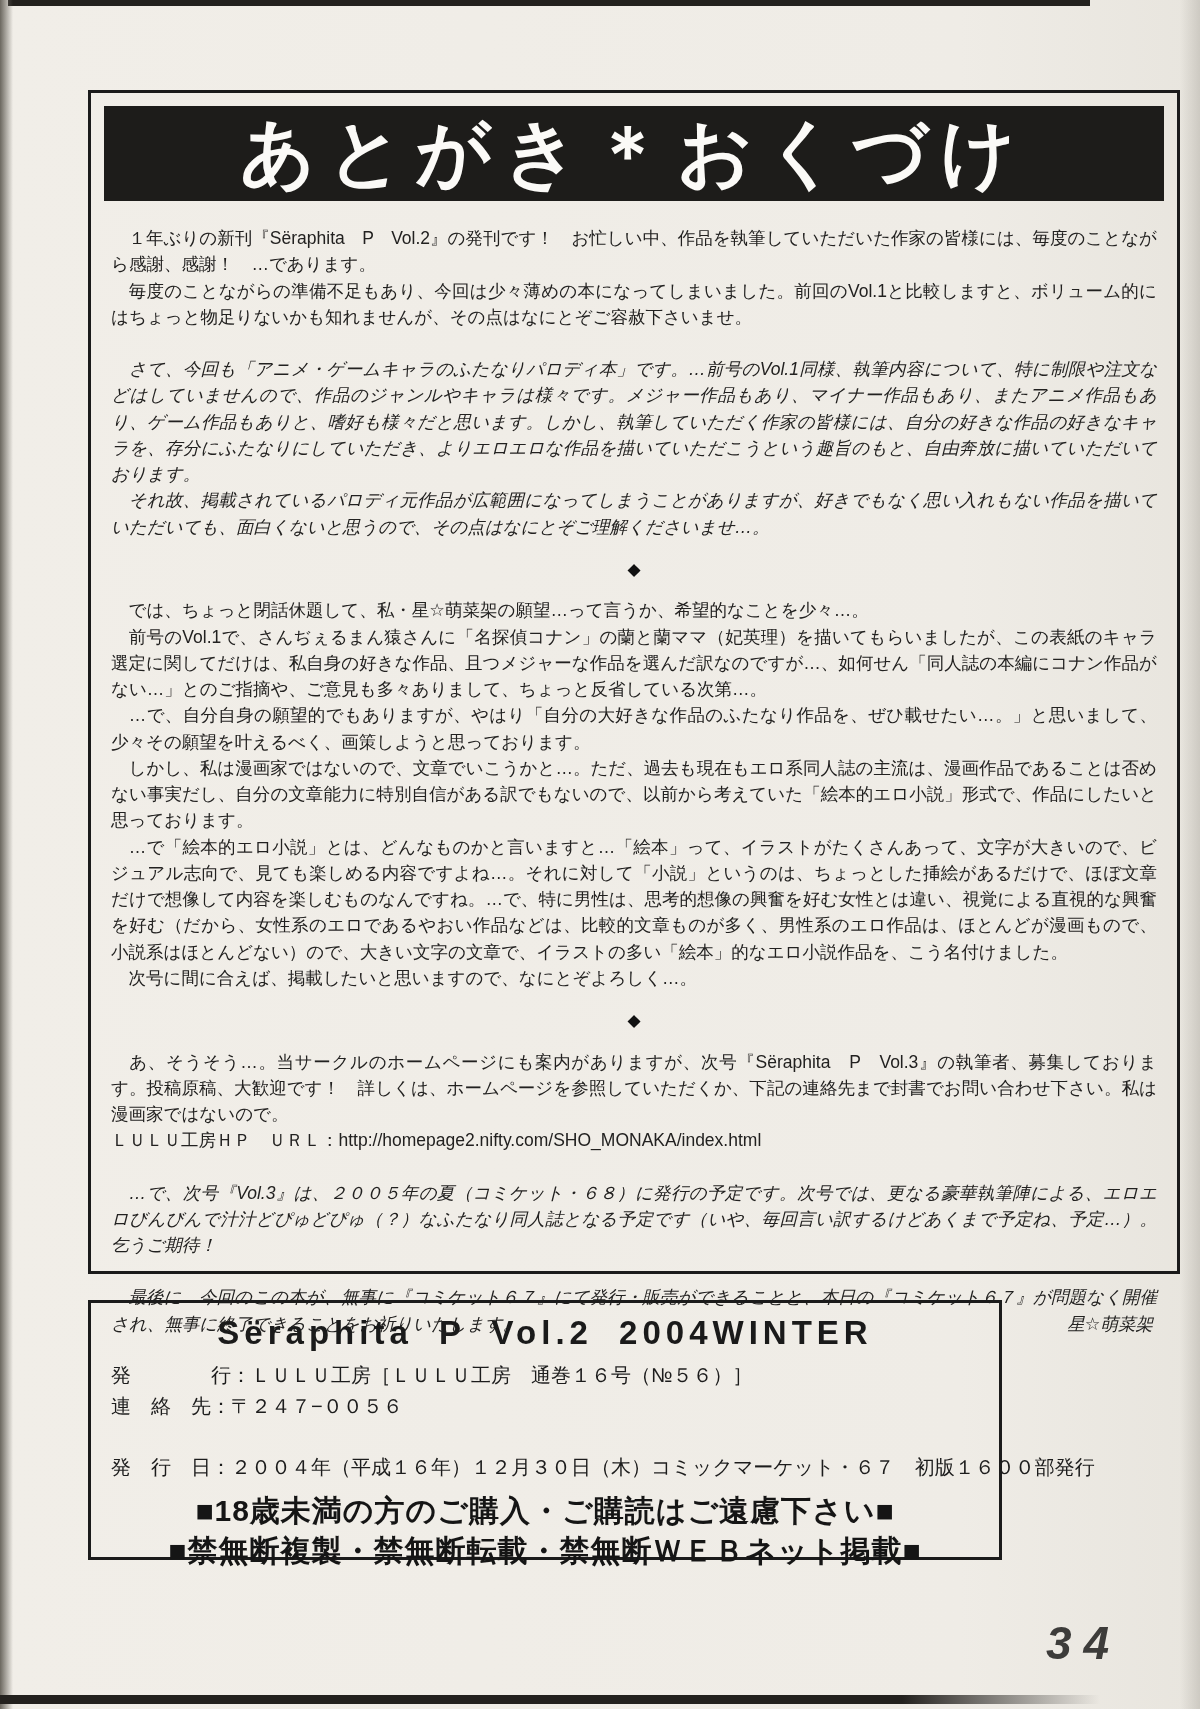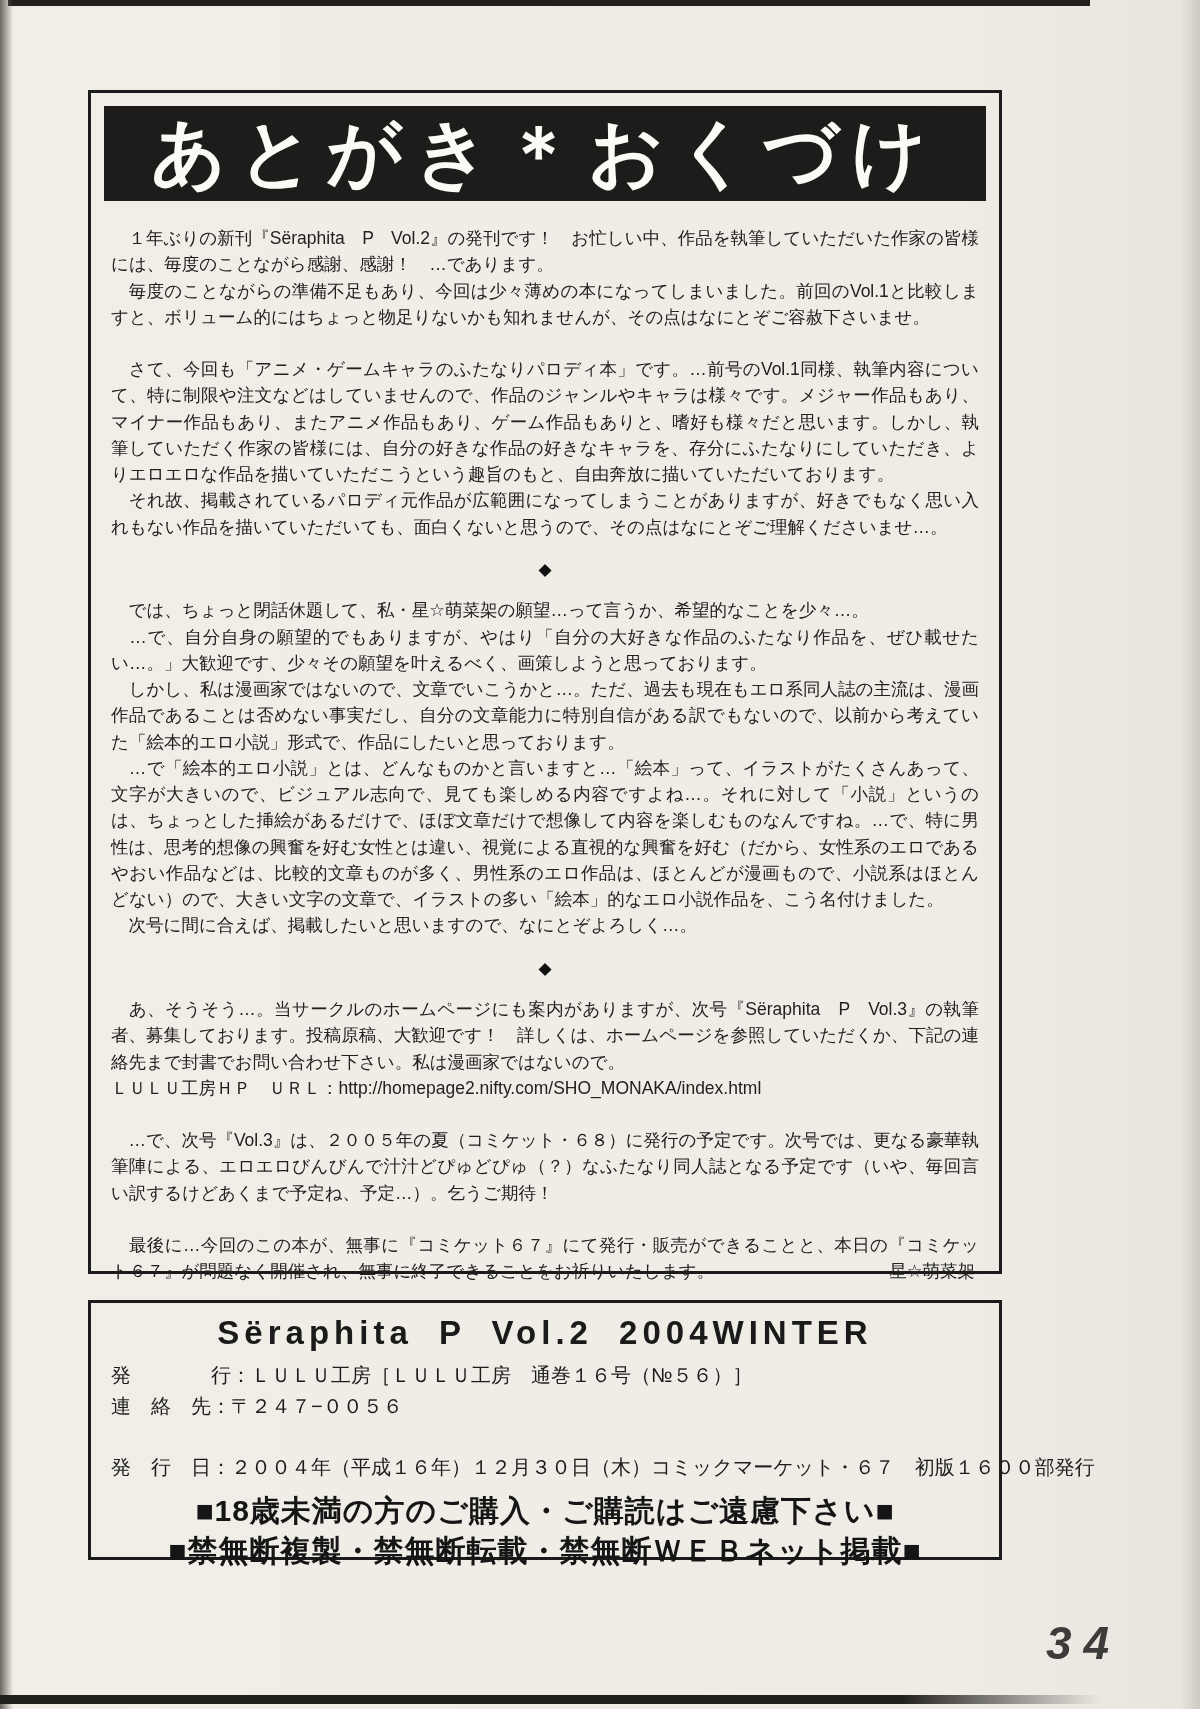--- a/index.html
+++ b/index.html
@@ -18,36 +18,36 @@
   .edge-top    { position:absolute; left:8px; top:0; width:1082px; height:6px; background:#23211e; }
   .edge-left   { position:absolute; left:0; top:0; width:13px; height:1709px;
                  background:linear-gradient(to right,#6b675f 0%,rgba(107,103,95,0) 100%); }
   .edge-bottom { position:absolute; left:0; top:1695px; width:1100px; height:9px;
                  background:linear-gradient(to right,#23211e 82%,rgba(35,33,30,0) 100%); }
   .edge-right  { position:absolute; right:0; top:0; width:20px; height:1709px;
                  background:linear-gradient(to left,rgba(110,105,95,.22),rgba(110,105,95,0)); }
 
   
   .main-box {
-    position:absolute; left:88px; top:90px; width:914px; height:1184px;
+    position:absolute; left:88px; top:90px; width:1092px; height:1184px;
     border:3px solid #1b1b1b;
   }
   .title-bar {
     margin:13px 13px 0 13px; height:95px; background:#1d1c1a;
     display:flex; align-items:center; justify-content:center;
     color:#fbfaf7; font-size:74px; font-weight:bold; letter-spacing:12px;
     white-space:nowrap; overflow:hidden;
   }
   .body-text {
     margin:24px 20px 0 20px;
     font-size:17.5px; line-height:1.5; text-align:justify;
     color:#222120;
   }
   .pgroup p { margin:0; }
-  .pgroup + .pgroup { margin-top:26px; }
+  .pgroup + .pgroup { margin-top:26px;font-style:italic; }
   .sep {
     text-align:center; font-size:17px; color:#111;
     margin:17px 0 15px 0;
   }
   .signature { float:right; padding-right:4px; }
 
   
   .colophon-box {
     position:absolute; left:88px; top:1300px; width:914px; height:260px;
     border:3px solid #1b1b1b;
@@ -97,21 +97,22 @@
 
       <div class="pgroup">
         <p>　さて、今回も「アニメ・ゲームキャラのふたなりパロディ本」です。…前号のVol.1同様、執筆内容について、特に制限や注文などはしていませんので、作品のジャンルやキャラは様々です。メジャー作品もあり、マイナー作品もあり、またアニメ作品もあり、ゲーム作品もありと、嗜好も様々だと思います。しかし、執筆していただく作家の皆様には、自分の好きな作品の好きなキャラを、存分にふたなりにしていただき、よりエロエロな作品を描いていただこうという趣旨のもと、自由奔放に描いていただいております。</p>
         <p>　それ故、掲載されているパロディ元作品が広範囲になってしまうことがありますが、好きでもなく思い入れもない作品を描いていただいても、面白くないと思うので、その点はなにとぞご理解くださいませ…。</p>
       </div>
 
       <div class="sep">◆</div>
 
       <div class="pgroup">
         <p>　では、ちょっと閉話休題して、私・星☆萌菜架の願望…って言うか、希望的なことを少々…。</p>
-        <p>　…で、自分自身の願望的でもありますが、やはり「自分の大好きな作品のふたなり作品を、ぜひ載せたい…。」大歓迎です、少々その願望を叶えるべく、画策しようと思っております。</p>
+        <p>　前号のVol.1で、さんぢぇるまん猿さんに「名探偵コナン」の蘭と蘭ママ（妃英理）を描いてもらいましたが、この表紙のキャラ選定に関してだけは、私自身の好きな作品、且つメジャーな作品を選んだ訳なのですが…、如何せん「同人誌の本編にコナン作品がない…」とのご指摘や、ご意見も多々ありまして、ちょっと反省している次第…。</p>
+        <p>　…で、自分自身の願望的でもありますが、やはり「自分の大好きな作品のふたなり作品を、ぜひ載せたい…。」と思いまして、少々その願望を叶えるべく、画策しようと思っております。</p>
         <p>　しかし、私は漫画家ではないので、文章でいこうかと…。ただ、過去も現在もエロ系同人誌の主流は、漫画作品であることは否めない事実だし、自分の文章能力に特別自信がある訳でもないので、以前から考えていた「絵本的エロ小説」形式で、作品にしたいと思っております。</p>
         <p>　…で「絵本的エロ小説」とは、どんなものかと言いますと…「絵本」って、イラストがたくさんあって、文字が大きいので、ビジュアル志向で、見ても楽しめる内容ですよね…。それに対して「小説」というのは、ちょっとした挿絵があるだけで、ほぼ文章だけで想像して内容を楽しむものなんですね。…で、特に男性は、思考的想像の興奮を好む女性とは違い、視覚による直視的な興奮を好む（だから、女性系のエロであるやおい作品などは、比較的文章ものが多く、男性系のエロ作品は、ほとんどが漫画もので、小説系はほとんどない）ので、大きい文字の文章で、イラストの多い「絵本」的なエロ小説作品を、こう名付けました。</p>
         <p>　次号に間に合えば、掲載したいと思いますので、なにとぞよろしく…。</p>
       </div>
 
       <div class="sep">◆</div>
 
       <div class="pgroup">
         <p>　あ、そうそう…。当サークルのホームページにも案内がありますが、次号『Sëraphita　P　Vol.3』の執筆者、募集しております。投稿原稿、大歓迎です！　詳しくは、ホームページを参照していただくか、下記の連絡先まで封書でお問い合わせ下さい。私は漫画家ではないので。</p>
         <p>ＬＵＬＵ工房ＨＰ　ＵＲＬ：http://homepage2.nifty.com/SHO_MONAKA/index.html</p>

